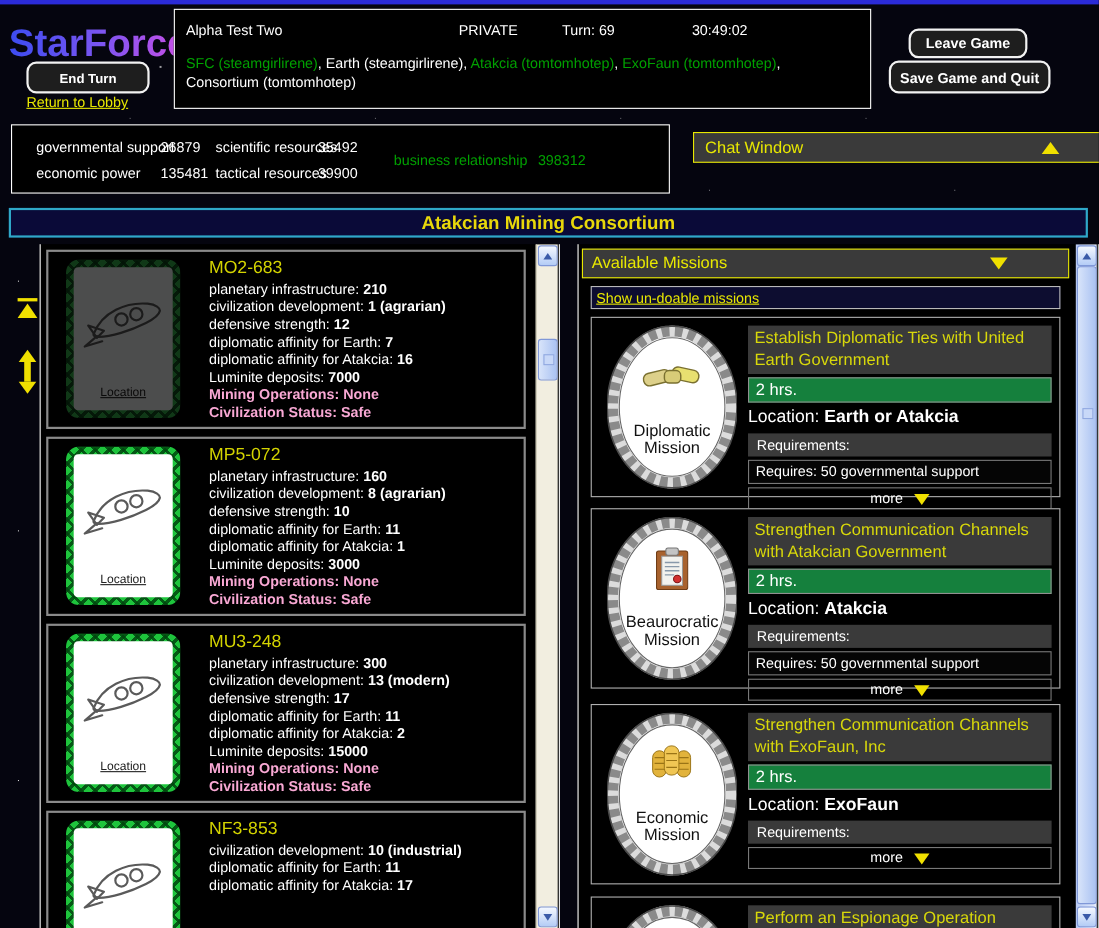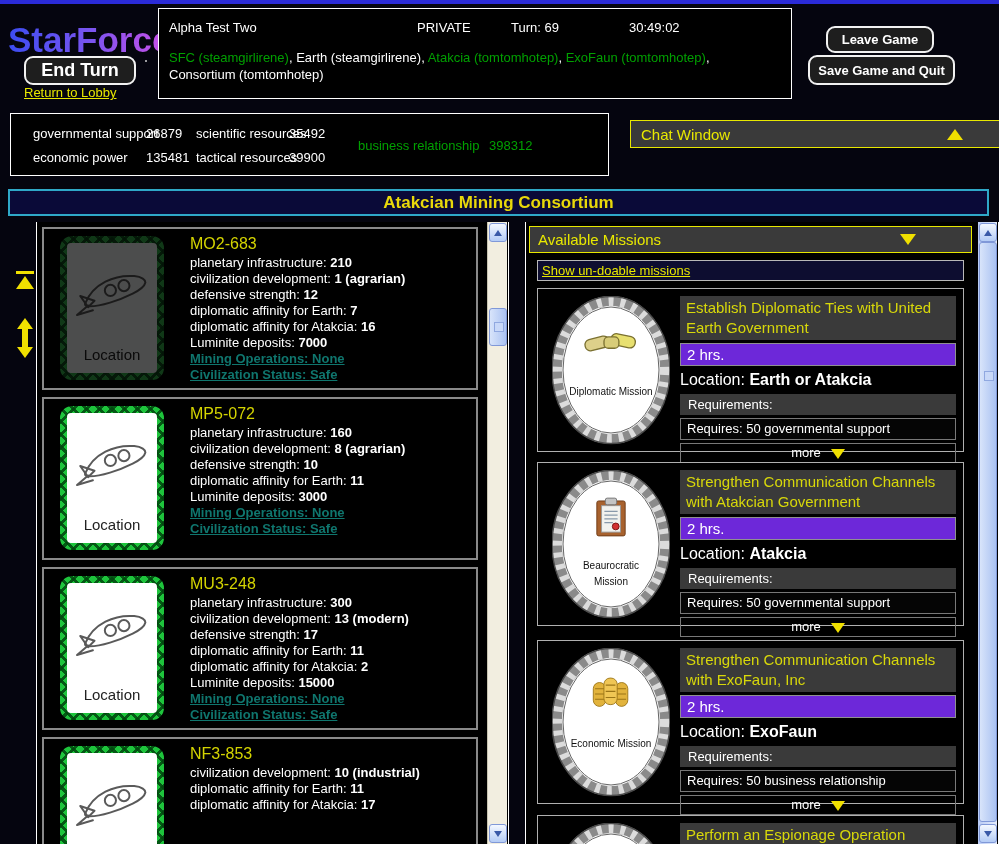--- a/index.html
+++ b/index.html
@@ -46,40 +46,40 @@
   
   .loc-card{position:absolute;left:5px;width:436px;height:163px;background:#000;border:2px solid #8a8a8a;box-sizing:border-box;cursor:pointer;}
   .loc-art{position:absolute;left:16px;top:7px;width:104px;height:144px;border-radius:12px;padding:7px;box-sizing:border-box;
     background:
       repeating-linear-gradient(45deg, rgba(0,70,14,.85) 0 3px, transparent 3px 9px),
       repeating-linear-gradient(-45deg, rgba(0,70,14,.85) 0 3px, transparent 3px 9px),
       #1ec43c;}
   .loc-art.dim{filter:brightness(.3) saturate(.8);}
   .loc-art-inner{position:relative;width:100%;height:100%;background:#fff;border-radius:4px;display:flex;align-items:flex-start;justify-content:center;}
   .loc-art-inner svg{margin-top:18px;}
-  .loc-art-label{position:absolute;left:0;right:0;bottom:10px;text-align:center;color:#222;font-size:15px;}
+  .loc-art-label{position:absolute;left:0;right:0;bottom:10px;text-align:center;color:#222;font-size:11px;text-decoration:underline;}
   .loc-info{position:absolute;left:146px;top:6px;right:6px;}
   .loc-title{color:#d4d400;font-size:16px;height:20px;}
   .loc-row{font-size:13px;line-height:16px;color:#fff;white-space:nowrap;}
   .loc-row b{font-weight:bold;}
-  .loc-row.red{color:#0f766e;font-weight:bold;text-decoration:underline;}
+  .loc-row.red{color:#f9a8d4;font-weight:bold;}
   
   .missions-hdr{position:absolute;left:3px;top:4px;width:443px;height:27px;background:#3a3a3a;border:1px solid #e8e800;
     box-sizing:border-box;color:#e8e800;font-size:15px;line-height:25px;padding-left:8px;cursor:pointer;}
   .missions-hdr .tri-down{position:absolute;right:55px;top:7px;border-left-width:8px;border-right-width:8px;border-top-width:11px;}
   .chatbar .tri-up{position:absolute;right:45px;top:8px;border-left-width:8px;border-right-width:8px;border-bottom-width:11px;}
   .show-undoable{position:absolute;left:11px;top:38px;width:427px;height:21px;background:#0d0d30;border:1px solid #b8b8b8;
     box-sizing:border-box;color:#e8e800;font-size:13px;line-height:19px;padding-left:4px;text-decoration:underline;cursor:pointer;}
   .mission-card{position:absolute;left:11px;width:427px;height:164px;background:#000;border:1px solid #b0b0b0;box-sizing:border-box;cursor:pointer;}
   .badge{position:absolute;left:14px;top:7px;width:118px;height:149px;}
   .badge-icon{position:absolute;left:0;right:0;top:26px;display:flex;justify-content:center;}
-  .badge-label{position:absolute;left:14px;right:14px;top:88px;text-align:center;color:#111;font-size:10px;line-height:16px;}
+  .badge-label{position:absolute;left:14px;right:14px;top:88px;text-align:center;color:#111;font-size:15px;line-height:16px;}
   .m-body{position:absolute;left:142px;top:7px;width:276px;}
   .m-title{background:#3a3a3a;color:#d8d80a;font-size:15px;line-height:20px;min-height:40px;padding:2px 6px;box-sizing:border-box;}
-  .m-dur{margin-top:3px;border:1px solid #909090;background:#6d28d9;color:#fff;font-size:15px;line-height:19px;padding:1px 6px;}
+  .m-dur{margin-top:3px;border:1px solid #909090;background:#15803d;color:#fff;font-size:15px;line-height:19px;padding:1px 6px;}
   .m-loc{margin-top:3px;color:#fff;font-size:16px;line-height:20px;padding:1px 0;}
   .m-loc b{font-weight:bold;}
   .m-reqhdr{margin-top:3px;background:#3a3a3a;color:#fff;font-size:13px;line-height:17px;padding:2px 8px;}
   .m-req{margin-top:3px;border:1px solid #787878;background:#050505;color:#fff;font-size:13px;line-height:16px;padding:2px 6px;}
   .m-more{margin-top:3px;border:1px solid #787878;color:#fff;font-size:13px;line-height:16px;padding:1px 4px;cursor:pointer;text-align:center;}
   
   .sb{position:absolute;top:0;width:19px;height:622px;}
   .sb.cream{left:450px;background:#f2eee0;border-left:1px solid #c8c4b0;}
   .sb.blue{left:452px;background:linear-gradient(90deg,#b8caf4,#e6edfc);}
   .sb-btn{position:absolute;left:1px;width:16px;height:17px;background:linear-gradient(#f4f8ff,#b4ccf6);
@@ -92,21 +92,21 @@
   .sb-grip{position:absolute;left:4px;width:8px;height:8px;border:1px solid #90a8e0;background:#c8d8f8;}
   .gr{color:#00a000;}
 </style>
 </head>
 <body>
 
 <div class="page">
   <div class="topstrip"></div>
 
   <div class="logo">StarForce</div>
-  <div class="gamebtn" style="left:24px;top:56px;width:108px;height:25px;font-size:18px;">End Turn</div>
+  <div class="gamebtn" style="left:24px;top:56px;width:108px;height:25px;font-size:12px;">End Turn</div>
   <div class="lobby-link">Return to Lobby</div>
 
   <div class="infobox">
     <span class="cell" style="left:10px;">Alpha Test Two</span>
     <span class="cell" style="left:258px;">PRIVATE</span>
     <span class="cell" style="left:352px;">Turn: 69</span>
     <span class="cell" style="left:470px;">30:49:02</span>
     <div class="players"><span style="color: rgb(0, 160, 0);">SFC (steamgirlirene)</span><span style="color: rgb(255, 255, 255);">, </span><span style="color: rgb(255, 255, 255);">Earth (steamgirlirene)</span><span style="color: rgb(255, 255, 255);">, </span><span style="color: rgb(0, 160, 0);">Atakcia (tomtomhotep)</span><span style="color: rgb(255, 255, 255);">, </span><span style="color: rgb(0, 160, 0);">ExoFaun (tomtomhotep)</span><span style="color: rgb(255, 255, 255);">, </span><span style="color: rgb(255, 255, 255);">Consortium (tomtomhotep)</span></div>
   </div>
 
@@ -186,20 +186,21 @@
               </svg>
               <div class="loc-art-label">Location</div>
             </div>
           </div>
           <div class="loc-info">
             <div class="loc-title">MP5-072</div>
             <div class="loc-row"><span>planetary infrastructure: </span><b>160</b></div>
             <div class="loc-row"><span>civilization development: </span><b>8 (agrarian)</b></div>
             <div class="loc-row"><span>defensive strength: </span><b>10</b></div>
             <div class="loc-row"><span>diplomatic affinity for Earth: </span><b>11</b></div>
+            <div class="loc-row"><span>diplomatic affinity for Atakcia: </span><b>1</b></div>
             <div class="loc-row"><span>Luminite deposits: </span><b>3000</b></div>
             <div class="loc-row red"><span>Mining Operations: </span><b>None</b></div>
             <div class="loc-row red"><span>Civilization Status: </span><b>Safe</b></div>
           </div>
         </div>
         <div class="loc-card" style="top: 345px;">
           <div class="loc-art">
             <div class="loc-art-inner">
               <svg viewBox="0 0 104 78" width="84" height="62">
                 <g fill="none" stroke="#5a5a5a" stroke-width="2.5" stroke-linejoin="round" stroke-linecap="round">
@@ -329,21 +330,20 @@
                   <rect x="18" y="4" width="15" height="30" rx="7" fill="#f0c654"></rect>
                   <path d="M8 16 h10 M8 22 h10 M8 28 h10 M33 16 h10 M33 22 h10 M33 28 h10 M20 12 h11 M20 19 h11 M20 26 h11" stroke-width="1.2" fill="none"></path>
                 </g>
               </svg>
             </div><div class="badge-label">Economic Mission</div></div>
           <div class="m-body">
             <div class="m-title">Strengthen Communication Channels with ExoFaun, Inc</div>
             <div class="m-dur">2 hrs.</div>
             <div class="m-loc"><span>Location: </span><b>ExoFaun</b></div>
             <div class="m-reqhdr">Requirements:</div>
-            <div class="m-req">Requires: 50 business relationship</div>
             <div class="m-more"><span>more</span><span class="tri-down tri-sm"></span></div>
           </div>
         </div>
         <div class="mission-card" style="top: 593px;">
           <div class="badge"><svg viewBox="0 0 118 149" width="118" height="149">
               <ellipse cx="59" cy="74" rx="54" ry="69" fill="#ffffff" stroke="#8a8a8a" stroke-width="10"></ellipse>
               <ellipse cx="59" cy="74" rx="54" ry="69" fill="none" stroke="#dcdcdc" stroke-width="10" stroke-dasharray="5 7"></ellipse>
               <ellipse cx="59" cy="74" rx="59" ry="73.5" fill="none" stroke="#4a4a4a" stroke-width="1.5"></ellipse>
               <ellipse cx="59" cy="74" rx="48" ry="63" fill="none" stroke="#666" stroke-width="1"></ellipse>
             </svg><div class="badge-label"></div></div>

